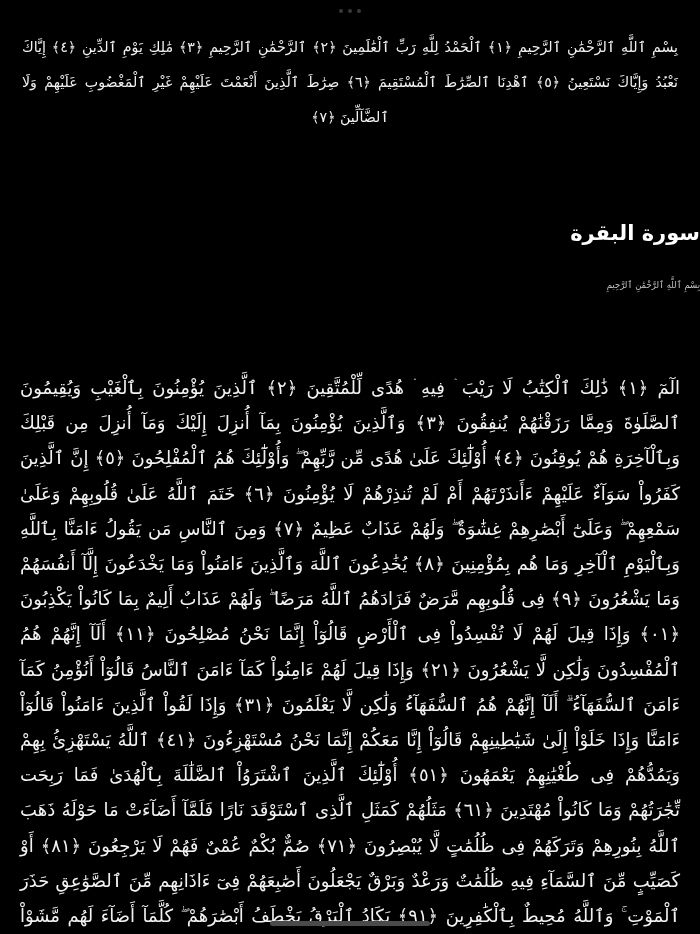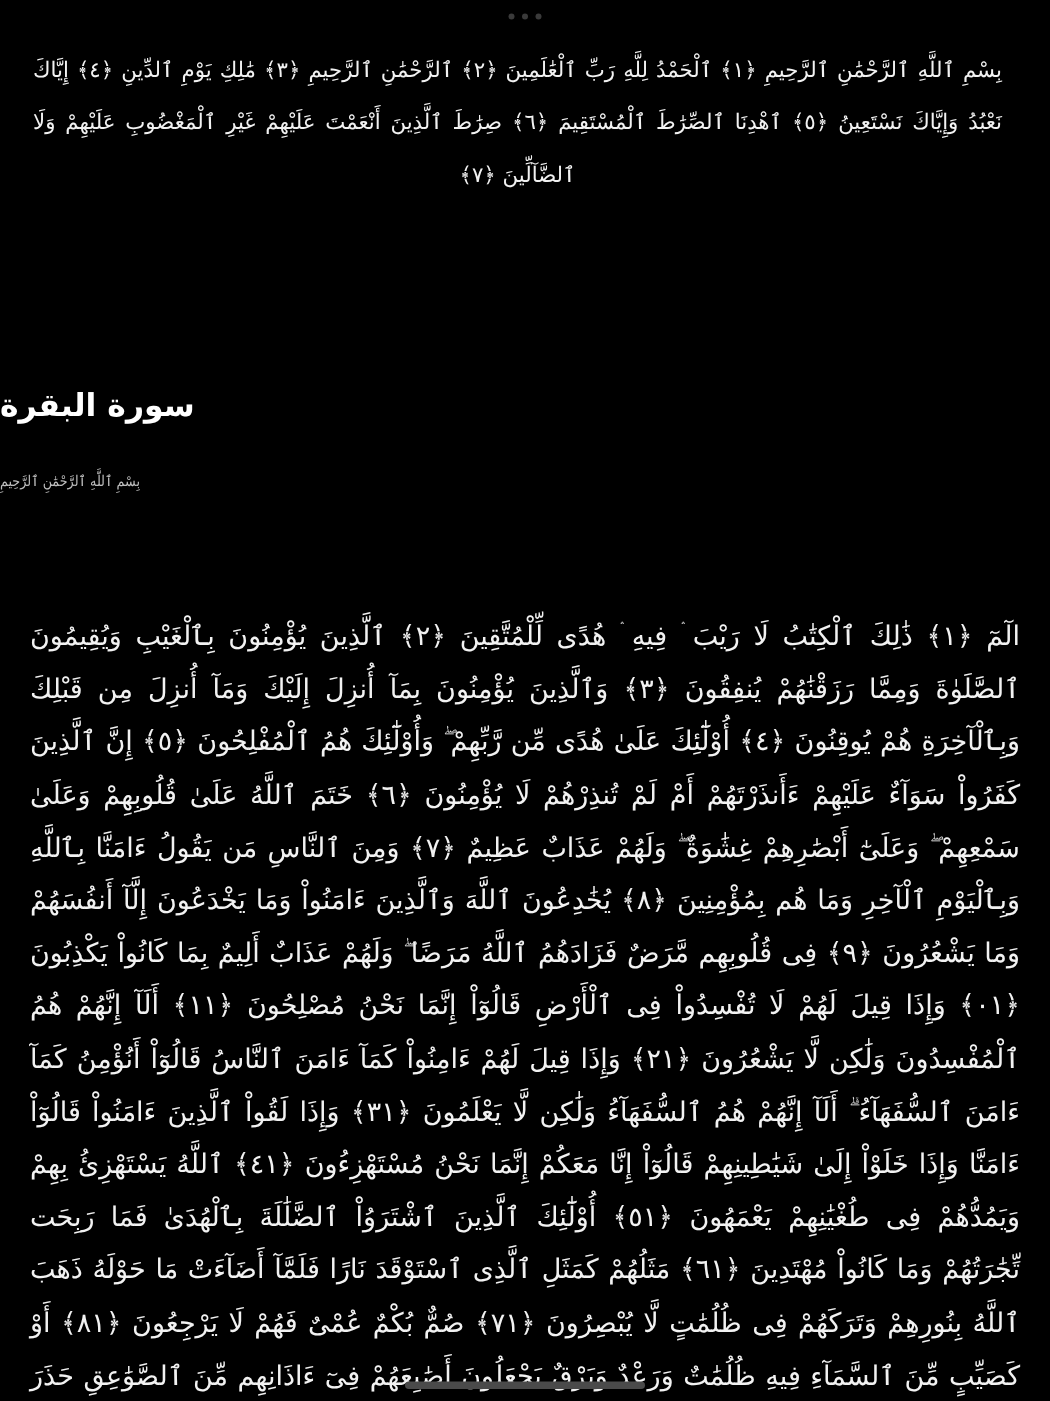--- a/index.html
+++ b/index.html
@@ -45,30 +45,30 @@
   .quran-block {
     direction:rtl;
     unicode-bidi:bidi-override;
     text-align:justify;
     text-align-last:center;
     color:#f2f2f2;
   }
 
   
   #fatiha-block {
-    padding:8px 32px 0 22px;
+    padding:8px 22px 0 22px;
     font-size:14.2px;
     line-height:35px;
     letter-spacing:0.1px;
   }
 
   
   #surah-heading-group {
-    margin-top:120px;
-    text-align:left;
+    margin-top:83px;
+    text-align:right;
   }
   #surah-title {
     direction:rtl;
     font-size:21px;
     font-weight:bold;
     color:#ffffff;
     line-height:30px;
     letter-spacing:0.3px;
   }
   #bismillah-ornament {

